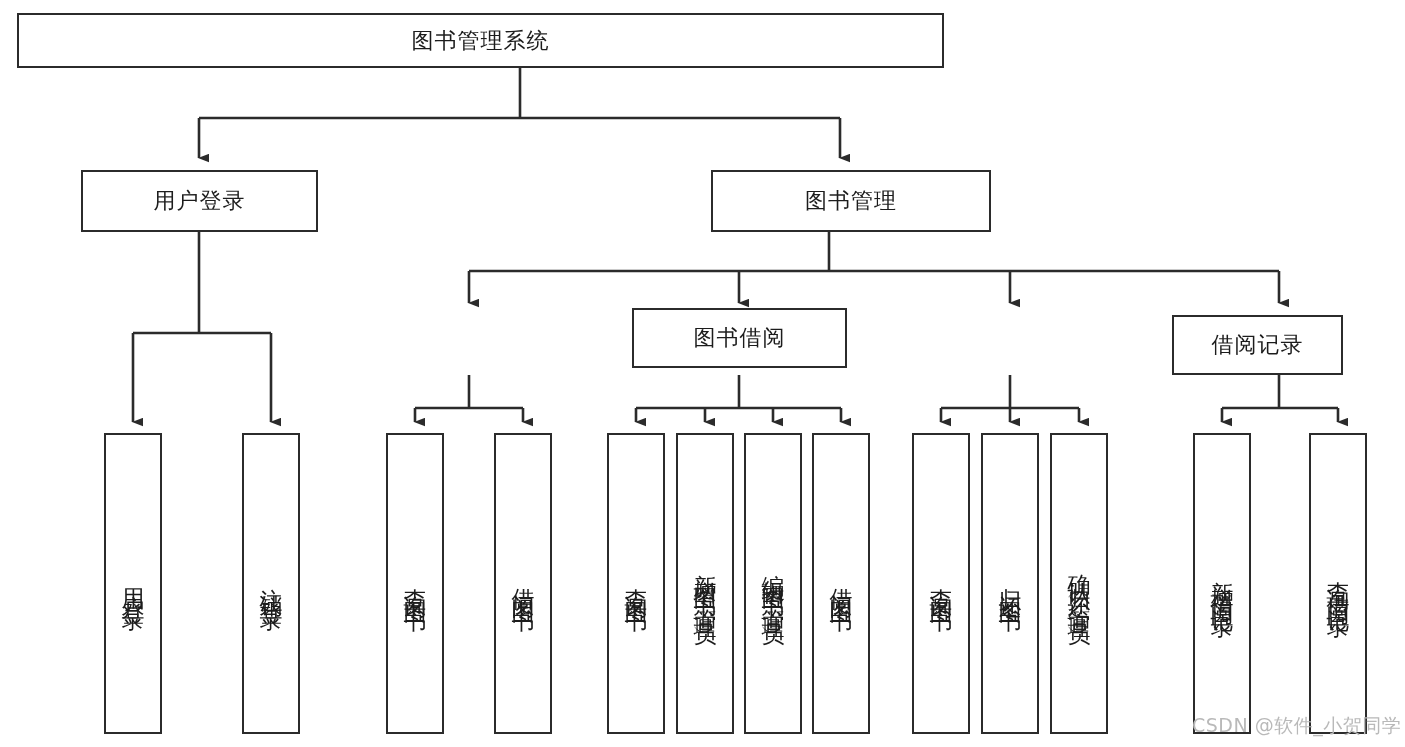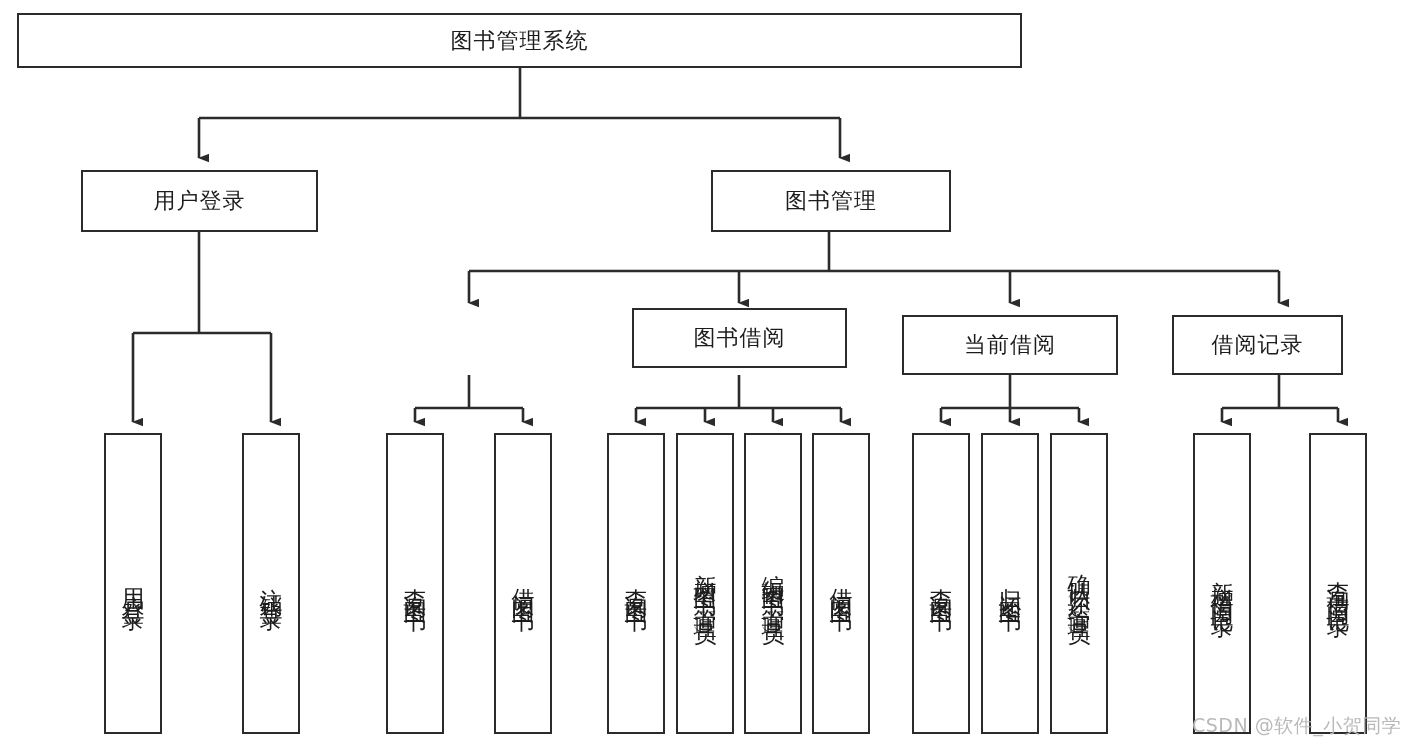--- a/index.html
+++ b/index.html
@@ -122,40 +122,37 @@
       <path d="M1010,408 L1010,422" marker-end="url(#arrow)"></path>
       <path d="M1079,408 L1079,422" marker-end="url(#arrow)"></path>
 
       <path d="M1279,375 L1279,408"></path>
       <path d="M1222,408 L1338,408"></path>
       <path d="M1222,408 L1222,422" marker-end="url(#arrow)"></path>
       <path d="M1338,408 L1338,422" marker-end="url(#arrow)"></path>
     </g>
   </svg>
 
-  <div class="node h-node root" style="left:17px;top:13px;width:1005px;height:55px;">
+  <div class="node h-node root" style="left:17px;top:13px;width:927px;height:55px;">
     <span class="lbl">图书管理系统</span>
   </div>
 
   <div class="node h-node" style="left:81px;top:170px;width:237px;height:62px;">
     <span class="lbl">用户登录</span>
   </div>
 
-  <div class="node h-node" style="left:711px;top:170px;width:240px;height:62px;">
+  <div class="node h-node" style="left:711px;top:170px;width:280px;height:62px;">
     <span class="lbl">图书管理</span>
   </div>
 
 
   <div class="node h-node" style="left:632px;top:308px;width:215px;height:60px;">
     <span class="lbl">图书借阅</span>
   </div>
 
-  <div class="node h-node" style="left:902px;top:315px;width:216px;height:60px;">
-    <span class="lbl">当前借阅</span>
-  </div>
 
   <div class="node h-node" style="left:1172px;top:315px;width:171px;height:60px;">
     <span class="lbl">借阅记录</span>
   </div>
 
   <div class="node leaf" style="left:104px;top:433px;width:58px;height:301px;">
     <span class="lbl">用户登录</span>
   </div>
 
   <div class="node leaf" style="left:242px;top:433px;width:58px;height:301px;">

